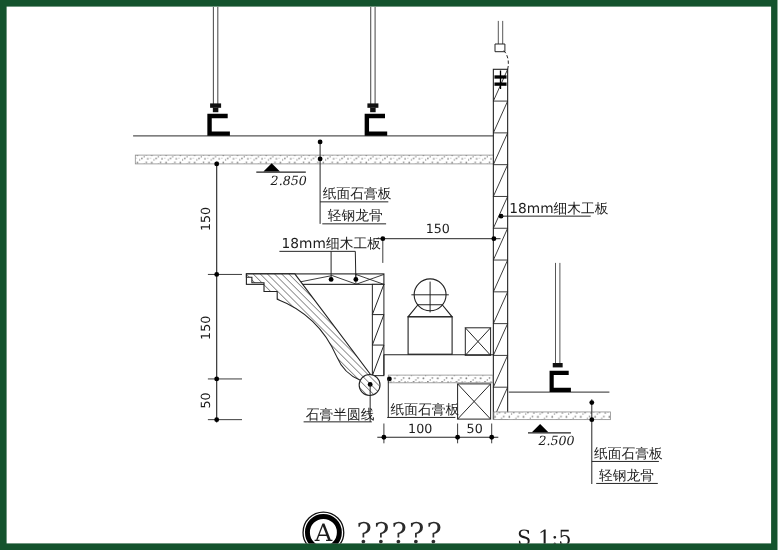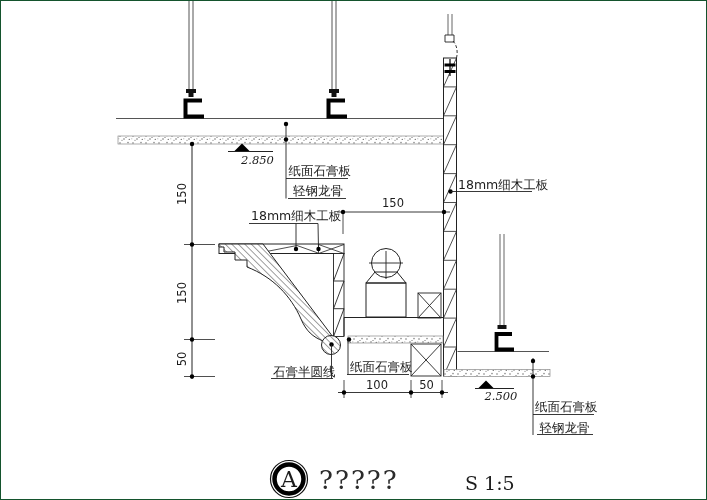--- a/index.html
+++ b/index.html
@@ -1,21 +1,21 @@
 <!DOCTYPE html>
 <html><head>
 <meta charset="utf-8">
 <style>
   html,body{margin:0;padding:0;background:#fff;}
   #canvas{
     position:relative;
     width:707px;height:500px;
     background:#ffffff;
     box-sizing:border-box;
-    border:1px solid #14532d;
+    border:6px solid #14532d;
     font-family:"DejaVu Sans",sans-serif;
     overflow:hidden;
   }
   svg{display:block;}
   text{fill:#1c1c1c;}
   .cjk{font-family:"DejaVu Sans",sans-serif;font-size:12.5px;}
   .dim{font-size:11.5px;font-family:"DejaVu Sans",sans-serif;}
   .elev{font-size:11.5px;font-style:italic;font-family:"DejaVu Serif",serif;}
   .titleq{font-size:26px;letter-spacing:2px;font-family:"DejaVu Serif",serif;fill:#2b2b2b;}
   .scale{font-size:19px;font-family:"DejaVu Serif",serif;}

